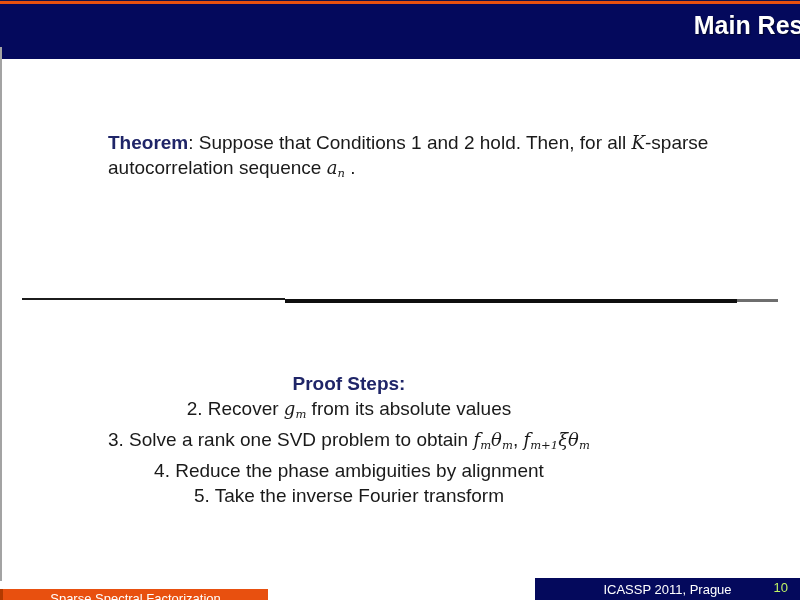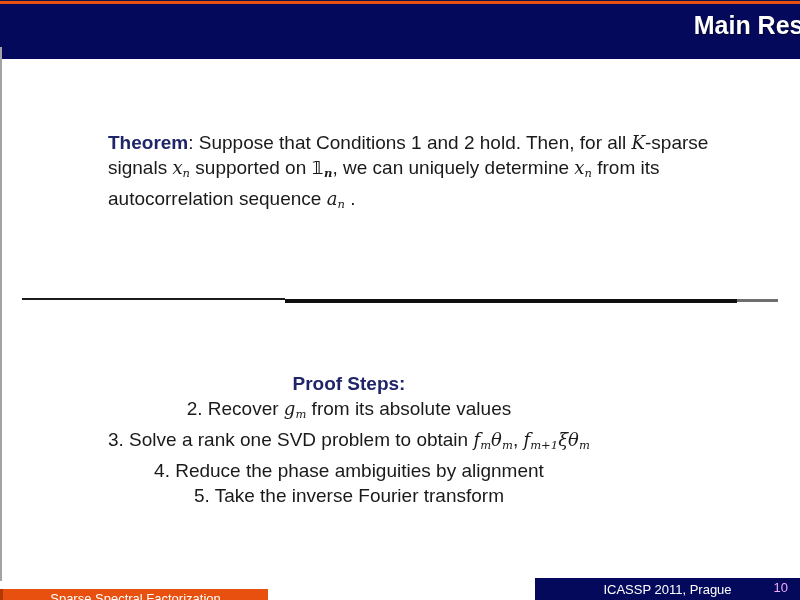--- a/index.html
+++ b/index.html
@@ -42,37 +42,36 @@
     position:absolute;left:0;top:581px;width:268px;height:19px;background:var(--orange);
     border-left:3px solid var(--orange_dark);box-sizing:border-box;
     display:flex;align-items:center;justify-content:center;
     color:#fff;font-size:13px;margin-top:8px;
   }
   .footer-right{
     position:absolute;left:535px;top:578px;width:265px;height:23px;background:var(--navy);
     display:flex;align-items:center;justify-content:center;
     color:#fff;font-size:13px;
   }
-  .pagenum{position:absolute;right:12px;top:0;height:19px;line-height:19px;color:#f0abfc;font-size:13px;}
+  .pagenum{position:absolute;right:12px;top:0;height:19px;line-height:19px;color:#bef264;font-size:13px;}
 </style>
 </head>
 <body>
 
 <div class="slide">
 
   <div class="header">
     <div class="accent"></div>
     <div class="title">Main Result</div>
   </div>
 
   <div class="left-border"></div>
 
   <div class="theorem">
     <div><span class="seg-term">Theorem</span><span class="seg-plain">: Suppose that Conditions 1 and 2 hold. Then, for all </span><span class="seg-math">K</span><span class="seg-plain">-sparse</span></div>
-    <div><span class="seg-plain">signals </span><span class="seg-math">x<sub class="seg-sub">n</sub></span><span class="seg-plain"> supported on </span><span class="seg-bb">𝟙<sub class="seg-sub">n</sub></span><span class="seg-plain">, we can uniquely determine </span><span class="seg-math">x<sub class="seg-sub">n</sub></span><span class="seg-plain"> from its</span></div>
     <div><span class="seg-plain">autocorrelation sequence </span><span class="seg-math">a<sub class="seg-sub">n</sub></span><span class="seg-plain"> .</span></div>
   </div>
 
   <div class="divider">
     <div class="d1"></div>
     <div class="d2"></div>
     <div class="d3"></div>
   </div>
 
   <div class="proof">

